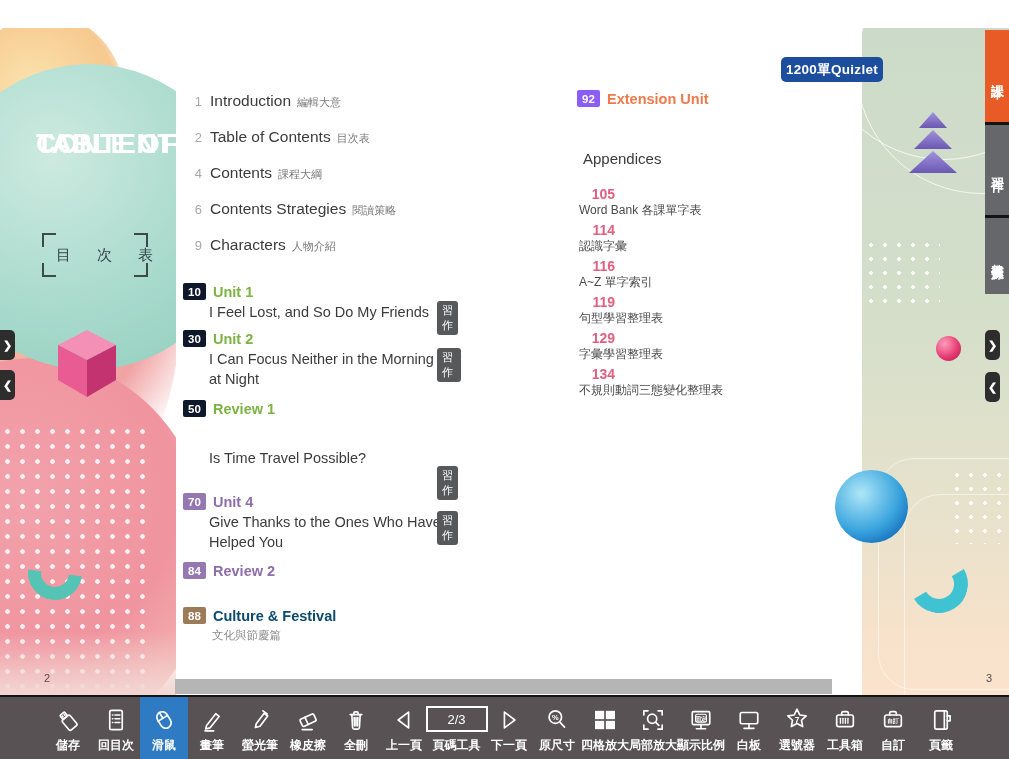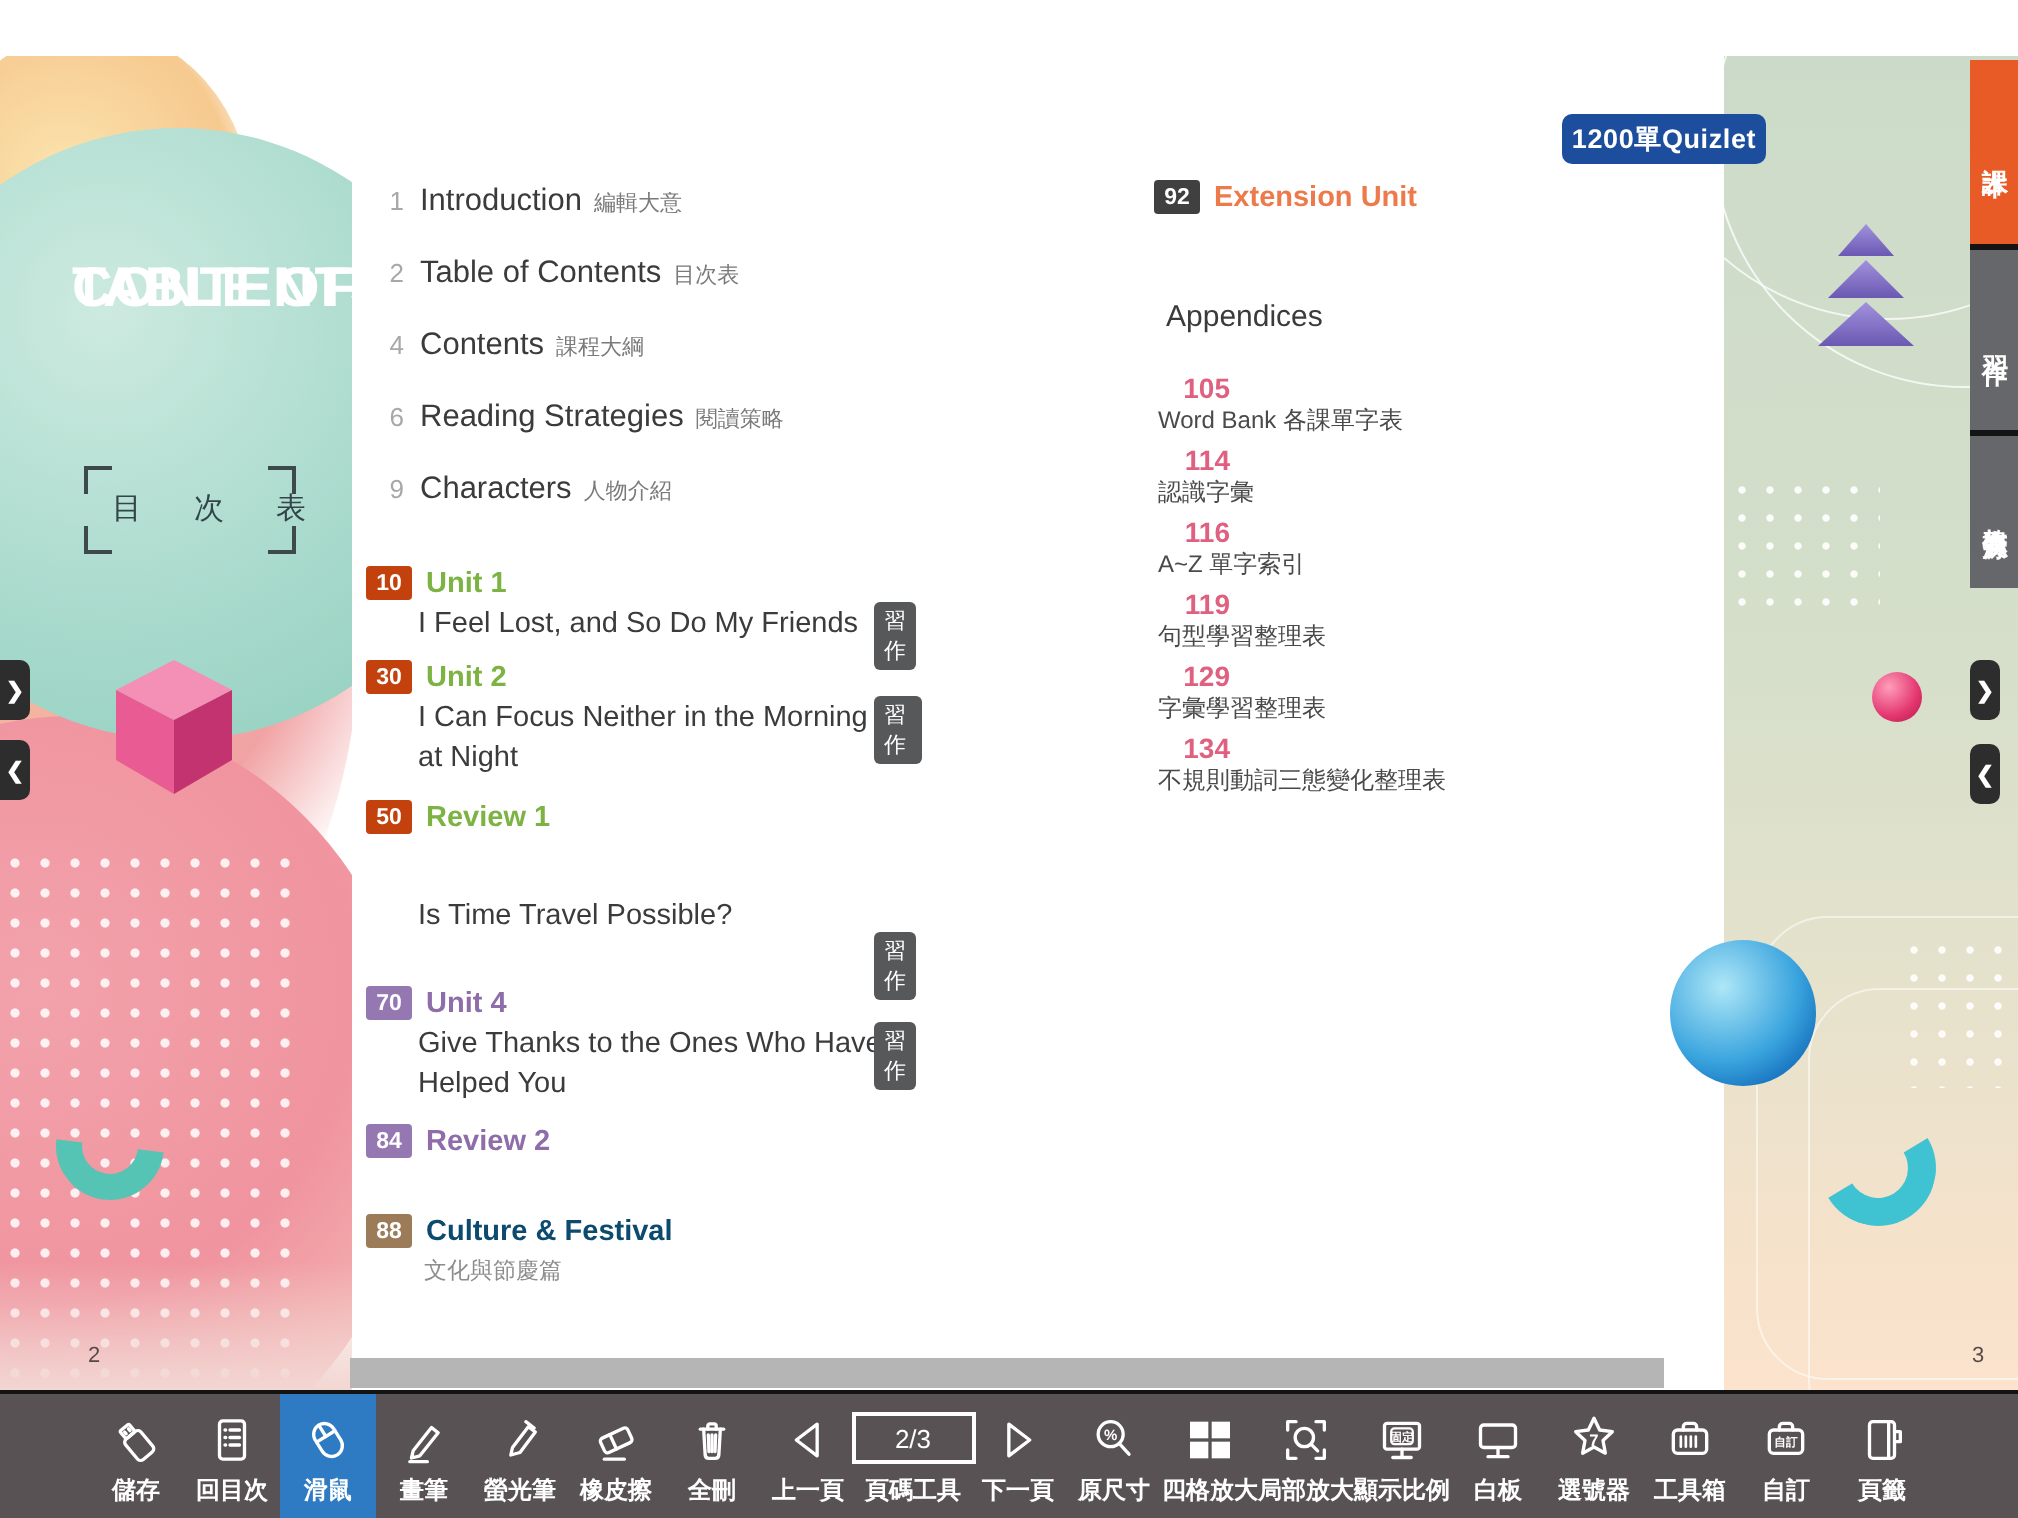--- a/index.html
+++ b/index.html
@@ -99,25 +99,25 @@
   .ftitle{margin-left:8px;font-size:15.5px;color:#3b3b3b;}
   .fsub{margin-left:6px;font-size:11px;color:#7a7a7a;}
   .unit{position:absolute;left:183px;z-index:10;cursor:pointer;}
   .uhead{display:flex;align-items:center;}
   .ubadge{min-width:23px;height:17px;border-radius:2px;color:#fff;font-size:11.5px;font-weight:bold;
           display:flex;align-items:center;justify-content:center;padding:0 1px;box-sizing:border-box;}
   .utitle{margin-left:7px;font-size:14.5px;font-weight:bold;}
   .uline{margin-left:26px;font-size:14.5px;color:#3b3b3b;margin-top:4px;white-space:nowrap;}
   .usub{margin-left:29px;font-size:11.5px;color:#8d8d8d;margin-top:4px;}
   .hw{position:absolute;left:254px;background:#57585a;color:#fff;font-size:11px;padding:2px 5px;border-radius:3px;cursor:pointer;}
-  .c-green .ubadge{background:#c2410c}.c-green .utitle{color:#7cb342}
+  .c-green .ubadge{background:#0f172a}.c-green .utitle{color:#7cb342}
   .c-purple .ubadge{background:#9577b1}.c-purple .utitle{color:#8e6daa}
   .c-brown .ubadge{background:#9b7b58}.c-brown .utitle{color:#0c4a6e}
   .ext{position:absolute;left:577px;top:90px;display:flex;align-items:center;z-index:10;cursor:pointer;}
-  .ext .ubadge{background:#404040;}
+  .ext .ubadge{background:#8b5cf6;}
   .ext .utitle{color:#ed7a4b;}
   .apph{position:absolute;left:583px;top:150px;font-size:15px;color:#3b3b3b;z-index:10;}
   .app-row{position:absolute;left:570px;display:flex;align-items:baseline;z-index:10;cursor:pointer;flex-direction:column;}
   .anum{width:36px;text-align:right;color:#e06080;font-size:14px;font-weight:bold;}
   .atitle{margin-left:9px;font-size:12px;color:#4a4a4a;}
 
   
   .pno{position:absolute;font-size:11px;color:#554a4a;z-index:12;}
   .pno-l{left:44px;top:672px;}.pno-r{left:986px;top:672px;}
   .scrollbar{position:absolute;left:175px;top:679px;width:657px;height:15px;background:#b5b5b5;z-index:35;cursor:pointer;}
@@ -214,21 +214,21 @@
     <span class="ftitle">Table of Contents</span>
     <span class="fsub">目次表</span>
   </div>
   <div class="front-row" style="top:164px">
     <span class="fnum">4</span>
     <span class="ftitle">Contents</span>
     <span class="fsub">課程大綱</span>
   </div>
   <div class="front-row" style="top:200px">
     <span class="fnum">6</span>
-    <span class="ftitle">Reading Strategies</span>
+    <span class="ftitle">Contents Strategies</span>
     <span class="fsub">閱讀策略</span>
   </div>
   <div class="front-row" style="top:236px">
     <span class="fnum">9</span>
     <span class="ftitle">Characters</span>
     <span class="fsub">人物介紹</span>
   </div>
 
   <div class="unit c-green" style="top:283px">
     <div class="uhead">

